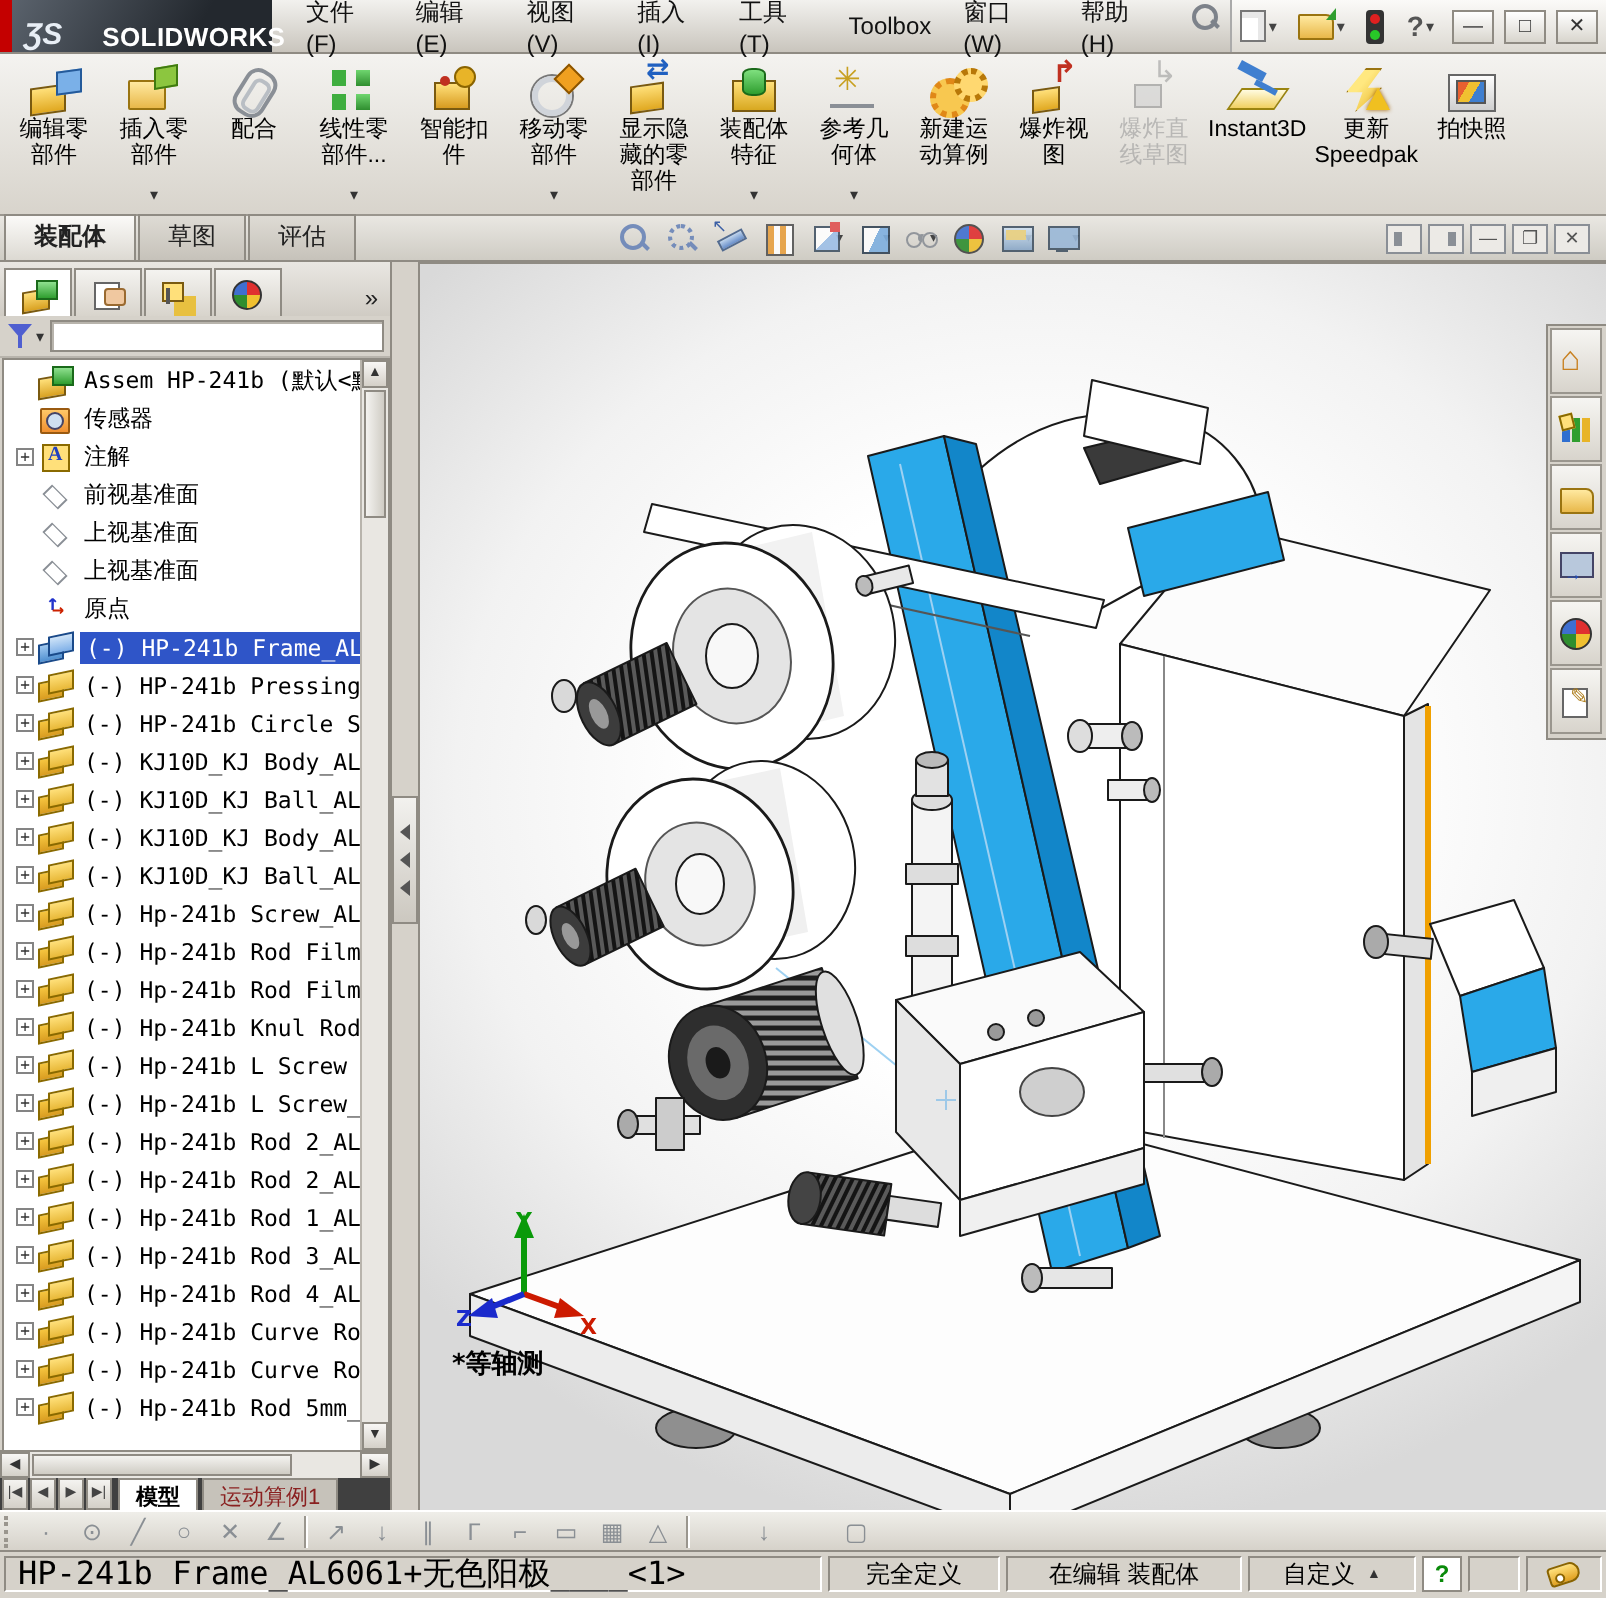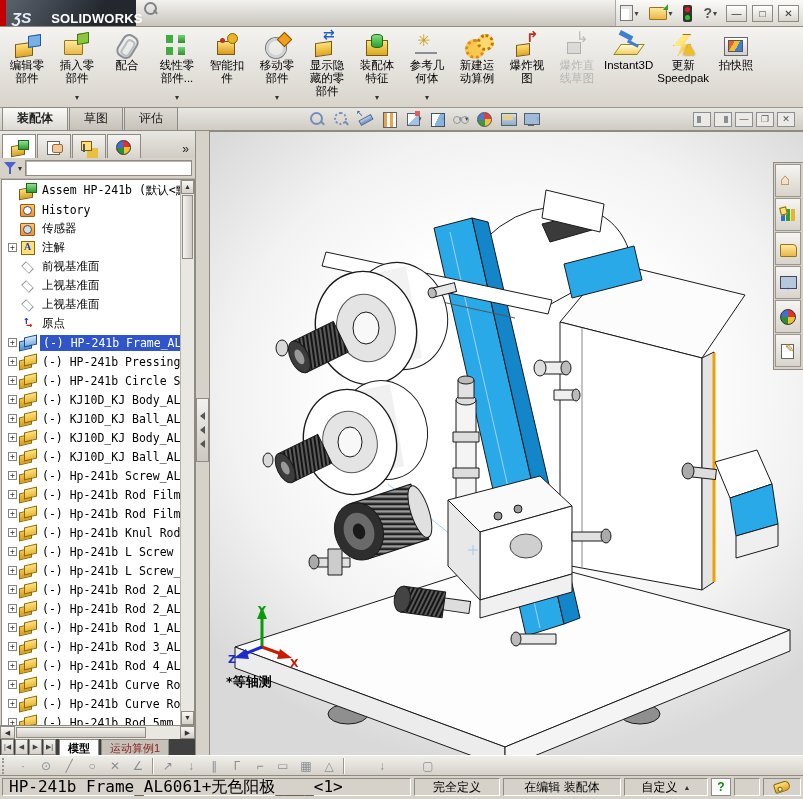--- a/index.html
+++ b/index.html
@@ -238,20 +238,31 @@
 </style>
 </head>
 <body>
 
 <div class="titlebar">
   <div class="redstripe"></div>
   <div class="logo">
     <span class="ds">ƷS</span>
     <span class="sw">SOLIDWORKS</span>
   </div>
+  <div class="menubar">
+
+  <div class="menu-item">文件(F)</div>
+      <div class="menu-item">编辑(E)</div>
+      <div class="menu-item">视图(V)</div>
+      <div class="menu-item">插入(I)</div>
+      <div class="menu-item">工具(T)</div>
+      <div class="menu-item">Toolbox</div>
+      <div class="menu-item">窗口(W)</div>
+      <div class="menu-item">帮助(H)</div>
+    </div>
   <span class="mag"></span>
   <div class="tb-right">
     <span class="qbtn">
         <span class="ic-newdoc"></span>
         <span class="dd">▾</span>
       </span>
     <span class="qbtn">
         <span class="ic-open"></span>
         <span class="dd">▾</span>
       </span>
@@ -445,25 +456,20 @@
       <span class="filterdd">▾</span>
       <span class="filterbox"></span>
     </div>
     <div class="treewrap">
       <div class="tree">
 
       <div class="trow">
             <span class="expslot"></span>
             <span class="ticon ti-asm"></span>
             <span class="lab">Assem HP-241b  (默认&lt;默认_</span>
-          </div>
-          <div class="trow">
-            <span class="expslot"></span>
-            <span class="ticon ti-history"></span>
-            <span class="lab">History</span>
           </div>
           <div class="trow">
             <span class="expslot"></span>
             <span class="ticon ti-sensors"></span>
             <span class="lab">传感器</span>
           </div>
           <div class="trow">
             <span class="expslot">
               <span class="exp">+</span>
             </span>

